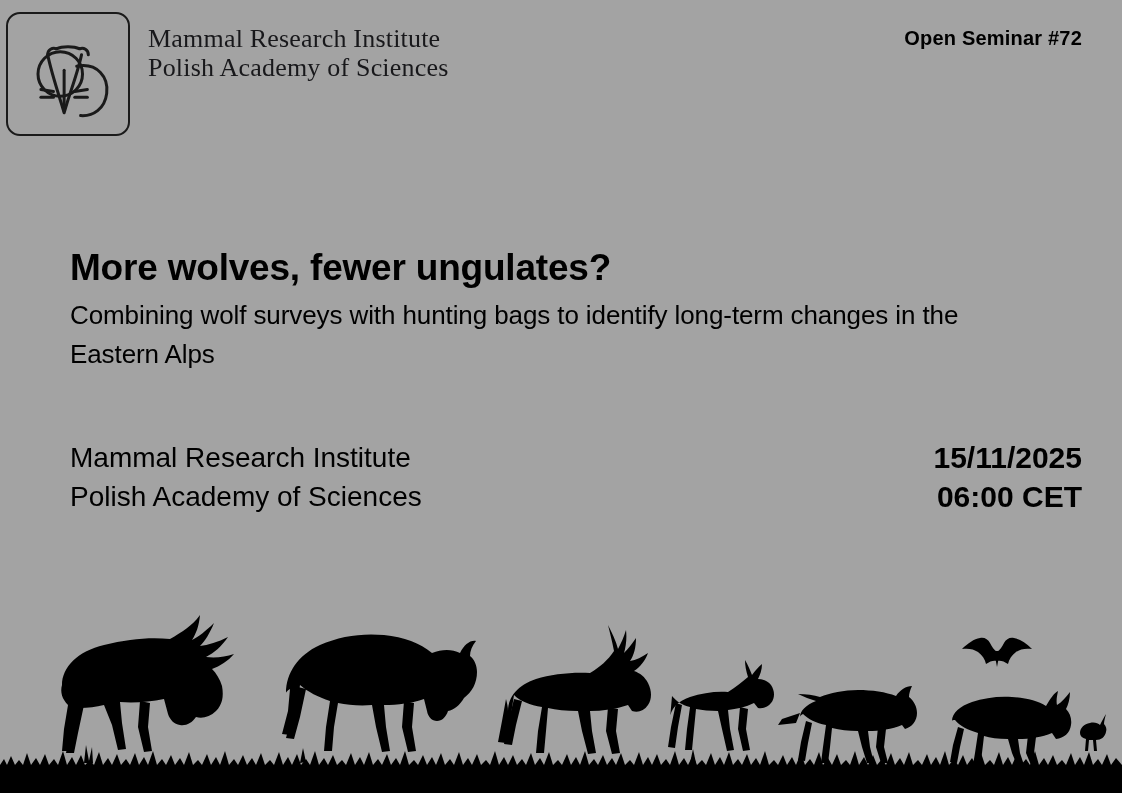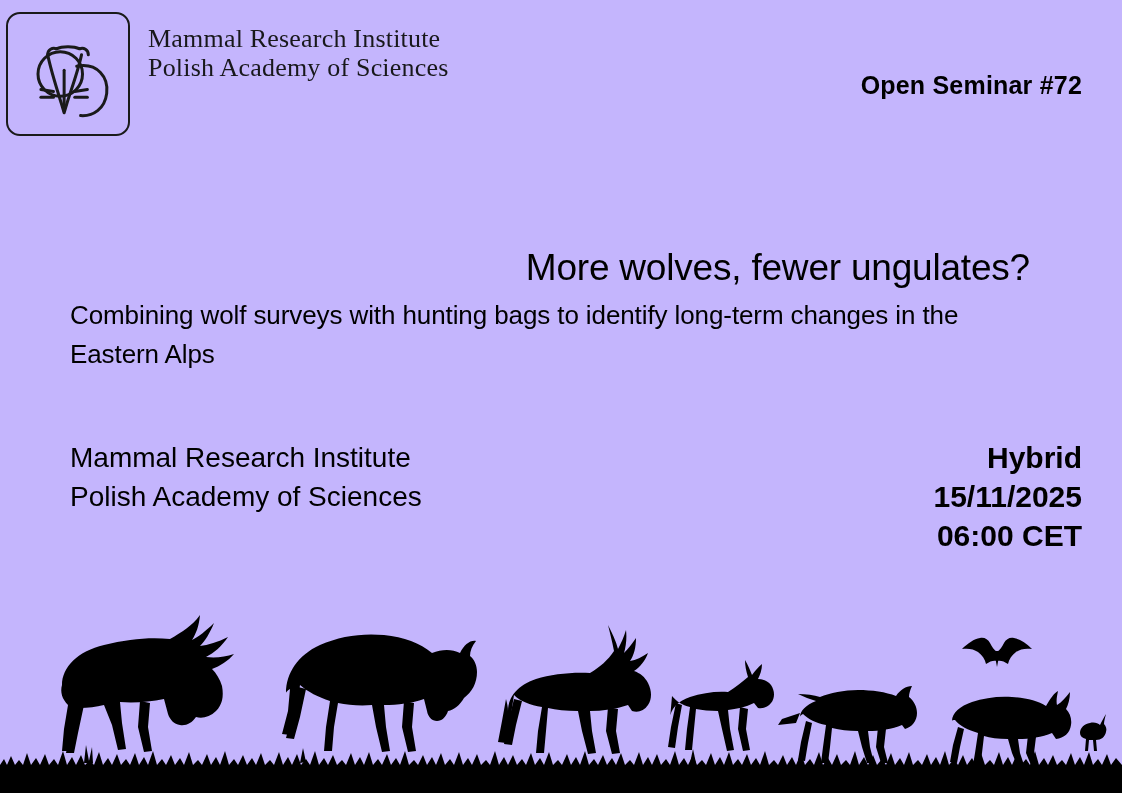--- a/index.html
+++ b/index.html
@@ -9,21 +9,21 @@
     background: #ffffff;
   }
   body {
     font-family: "Liberation Sans", sans-serif;
     color: #000000;
   }
   .poster {
     position: relative;
     width: 1122px;
     height: 793px;
-    background: #c4b5fd;
+    background: #a3a3a3;
     overflow: hidden;
   }
 
   
   .header {
     position: absolute;
     left: 0;
     top: 0;
     width: 1122px;
     height: 150px;
@@ -52,41 +52,39 @@
     line-height: 29px;
     color: #18181b;
     white-space: nowrap;
   }
   .logo-text div { letter-spacing: 0.2px; }
 
   .seminar-number {
     position: absolute;
     right: 40px;
     top: 27px;
-    font-size: 25px;
+    font-size: 20px;
     font-weight: bold;
     letter-spacing: 0.2px;
     white-space: nowrap;
-    margin-top: 44px;
   }
 
   
   .title-block {
     position: absolute;
     left: 70px;
     top: 246px;
     width: 960px;
   }
   .talk-title {
     font-size: 37px;
-    font-weight: normal;
+    font-weight: bold;
     line-height: 44px;
     margin: 0 0 6px 0;
     letter-spacing: -0.2px;
-    text-align: right;
   }
   .talk-subtitle {
     font-size: 26px;
     font-weight: normal;
     line-height: 39px;
     margin: 0;
     max-width: 900px;
     letter-spacing: -0.1px;
   }
 
@@ -175,21 +173,20 @@
     <h1 class="talk-title">More wolves, fewer ungulates?</h1>
     <h2 class="talk-subtitle">Combining wolf surveys with hunting bags to identify long-term changes in the Eastern Alps</h2>
   </div>
 
   <div class="speaker-block">
     <p class="speaker-affil">Mammal Research Institute</p>
     <p class="speaker-affil">Polish Academy of Sciences</p>
   </div>
 
   <div class="event-block">
-    <p class="event-line">Hybrid</p>
     <p class="event-line">15/11/2025</p>
     <p class="event-line">06:00 CET</p>
   </div>
 
   <div class="silhouette-band">
     <svg viewBox="0 0 1122 200" preserveAspectRatio="none" aria-hidden="true">
       <g fill="#000000">
 
         <g>
           <path d="M62 92 C62 74 78 58 104 52 C128 46 150 44 170 46

